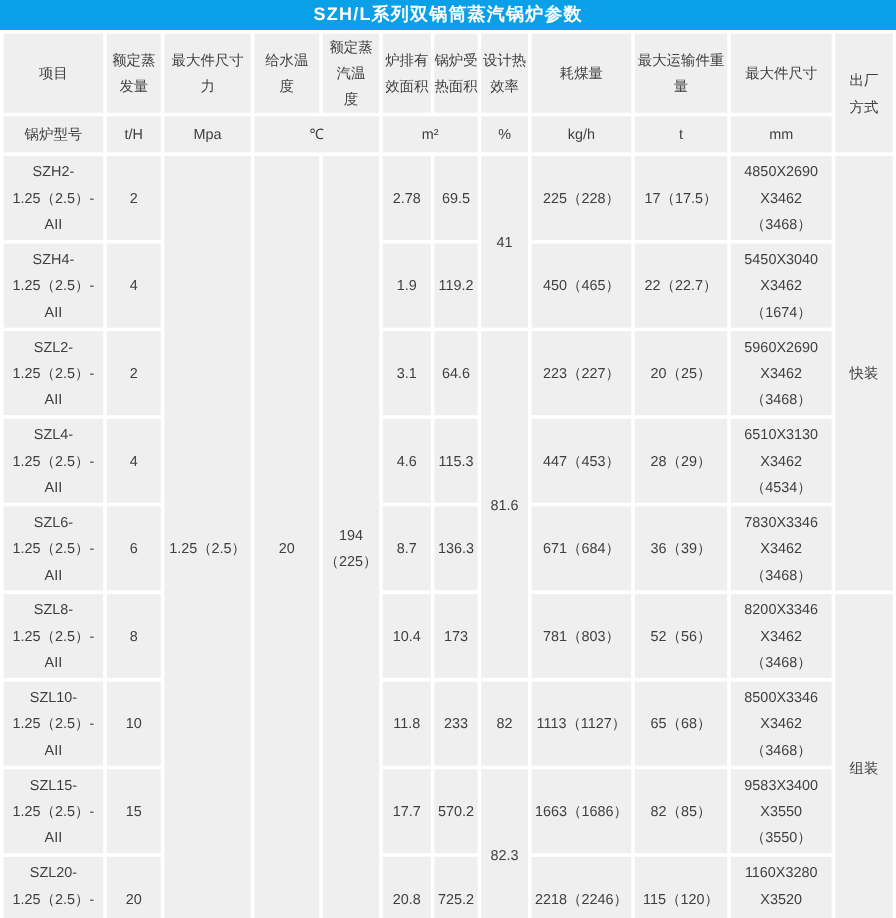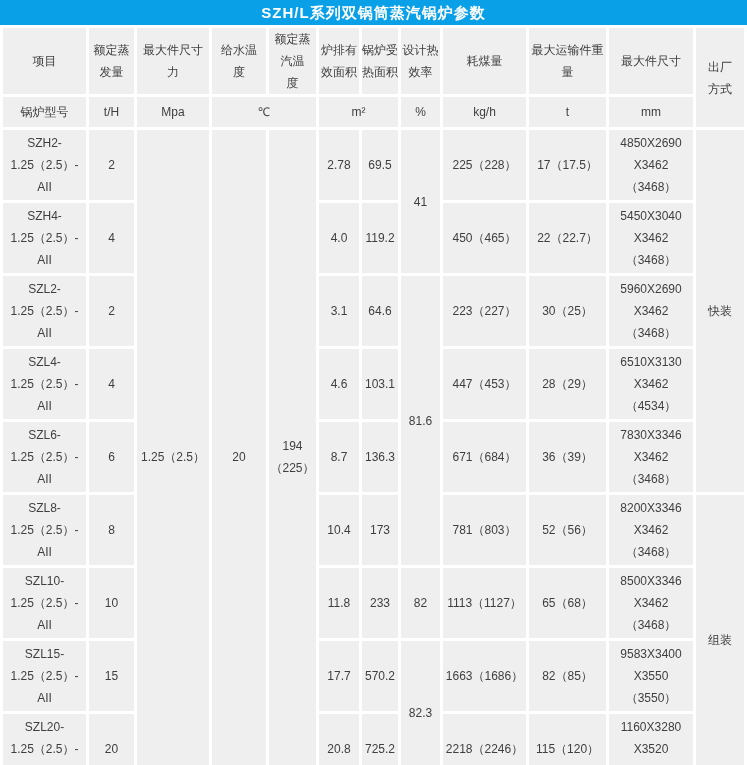--- a/index.html
+++ b/index.html
@@ -118,49 +118,49 @@
         <td>4850X2690
 X3462（3468）</td>
         <td rowspan="5">快装</td>
       </tr>
 
       <tr class="data">
         <td>SZH4-
 1.25（2.5）-
 AII</td>
         <td>4</td>
-        <td>4.0</td>
+        <td>1.9</td>
         <td>119.2</td>
         <td>450（465）</td>
         <td>22（22.7）</td>
         <td>5450X3040
-X3462（3468）</td>
+X3462（1674）</td>
       </tr>
 
       <tr class="data">
         <td>SZL2-
 1.25（2.5）-
 AII</td>
         <td>2</td>
         <td>3.1</td>
         <td>64.6</td>
         <td rowspan="4">81.6</td>
         <td>223（227）</td>
-        <td>30（25）</td>
+        <td>20（25）</td>
         <td>5960X2690
 X3462（3468）</td>
       </tr>
 
       <tr class="data">
         <td>SZL4-
 1.25（2.5）-
 AII</td>
         <td>4</td>
         <td>4.6</td>
-        <td>103.1</td>
+        <td>115.3</td>
         <td>447（453）</td>
         <td>28（29）</td>
         <td>6510X3130
 X3462（4534）</td>
       </tr>
 
       <tr class="data">
         <td>SZL6-
 1.25（2.5）-
 AII</td>

